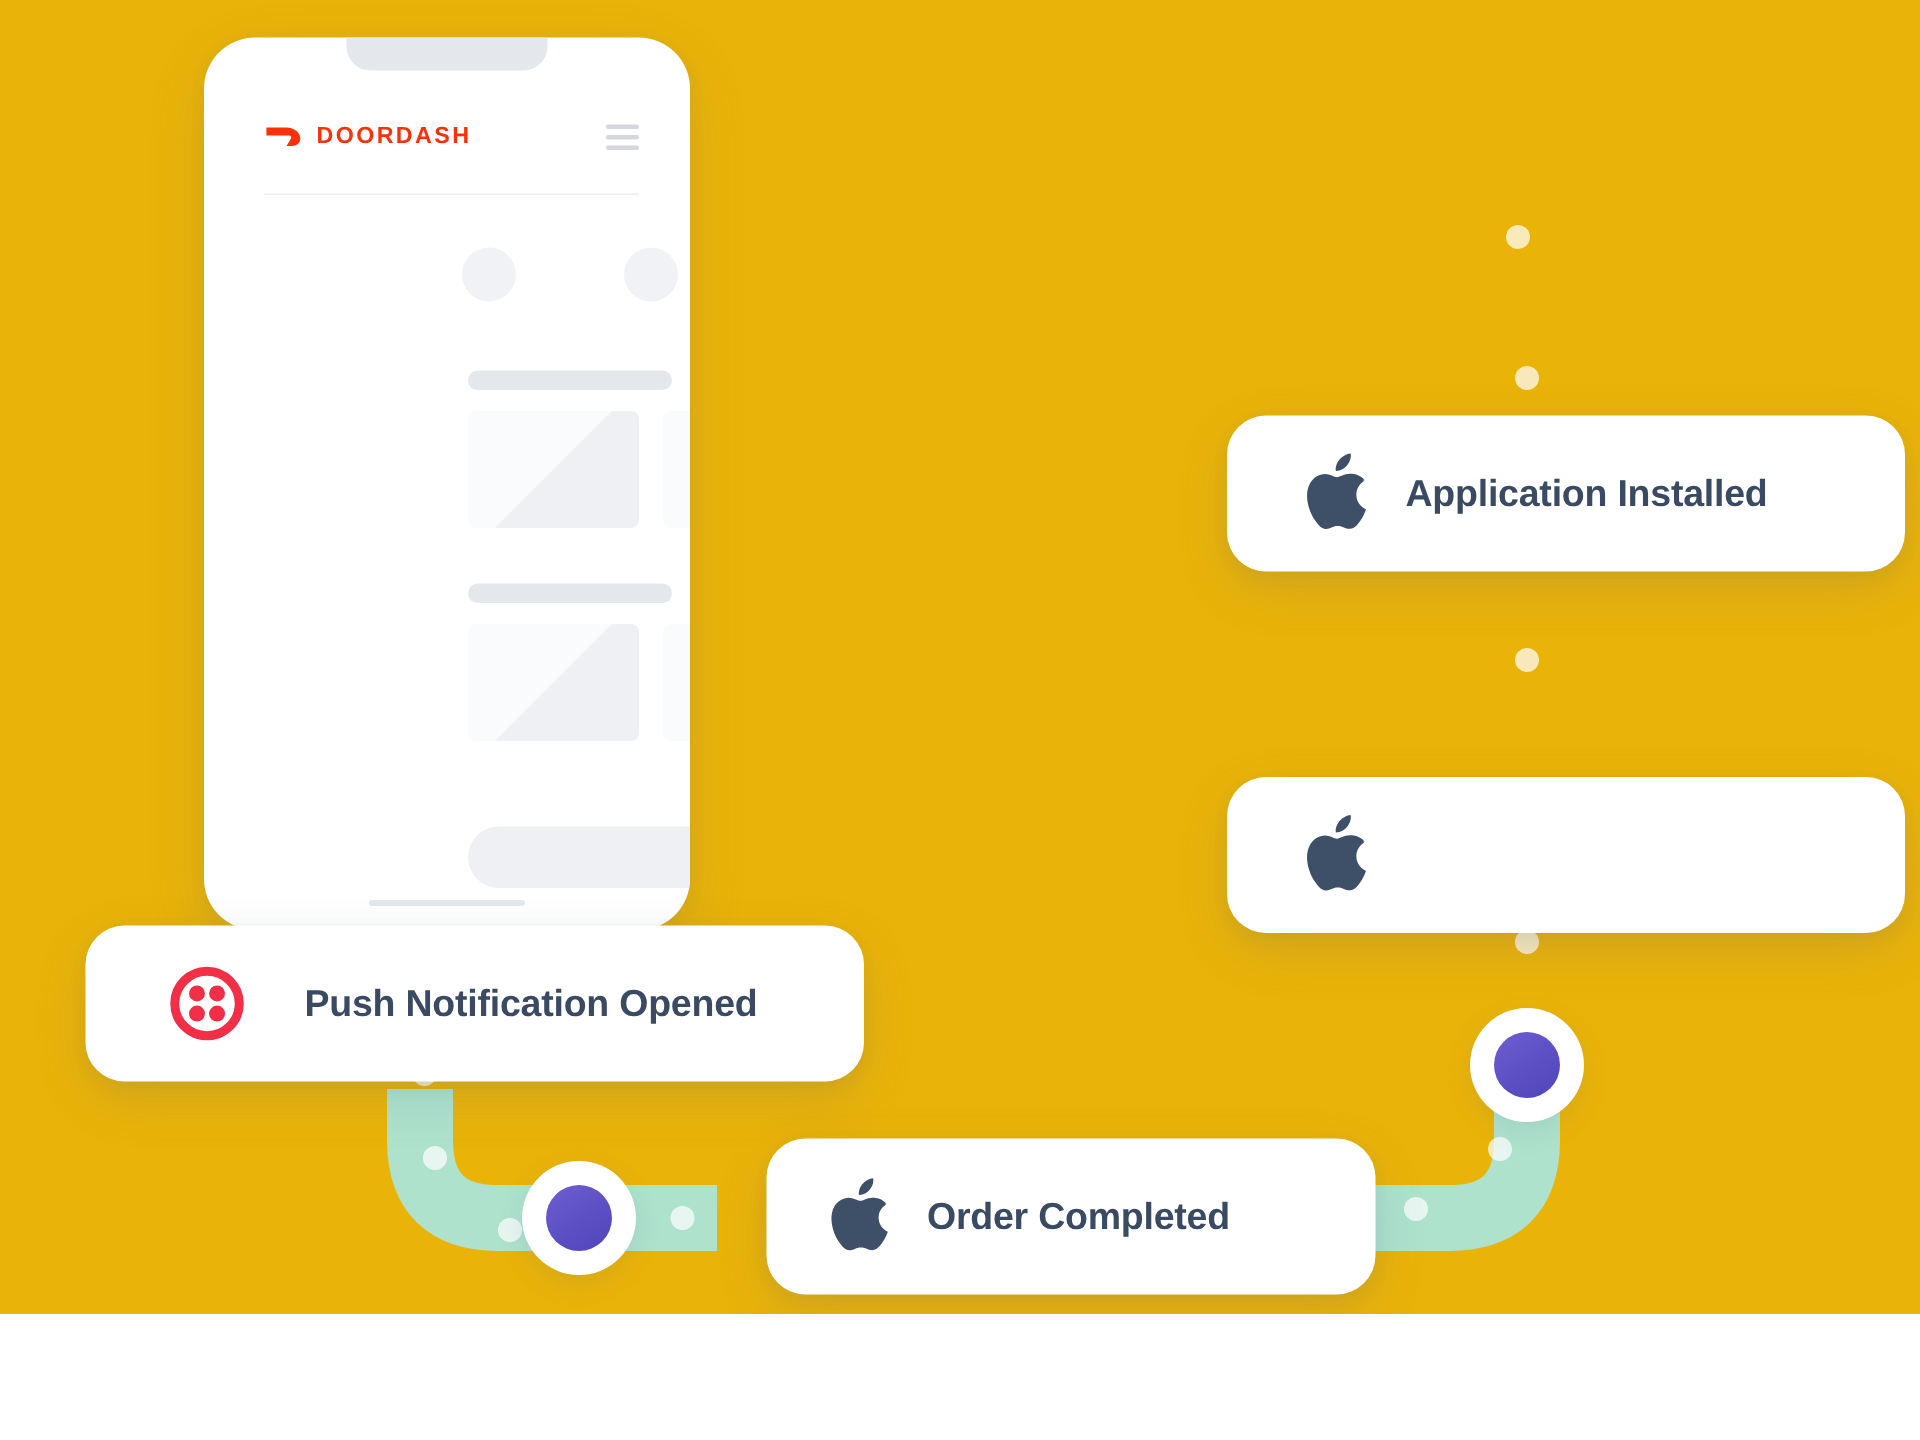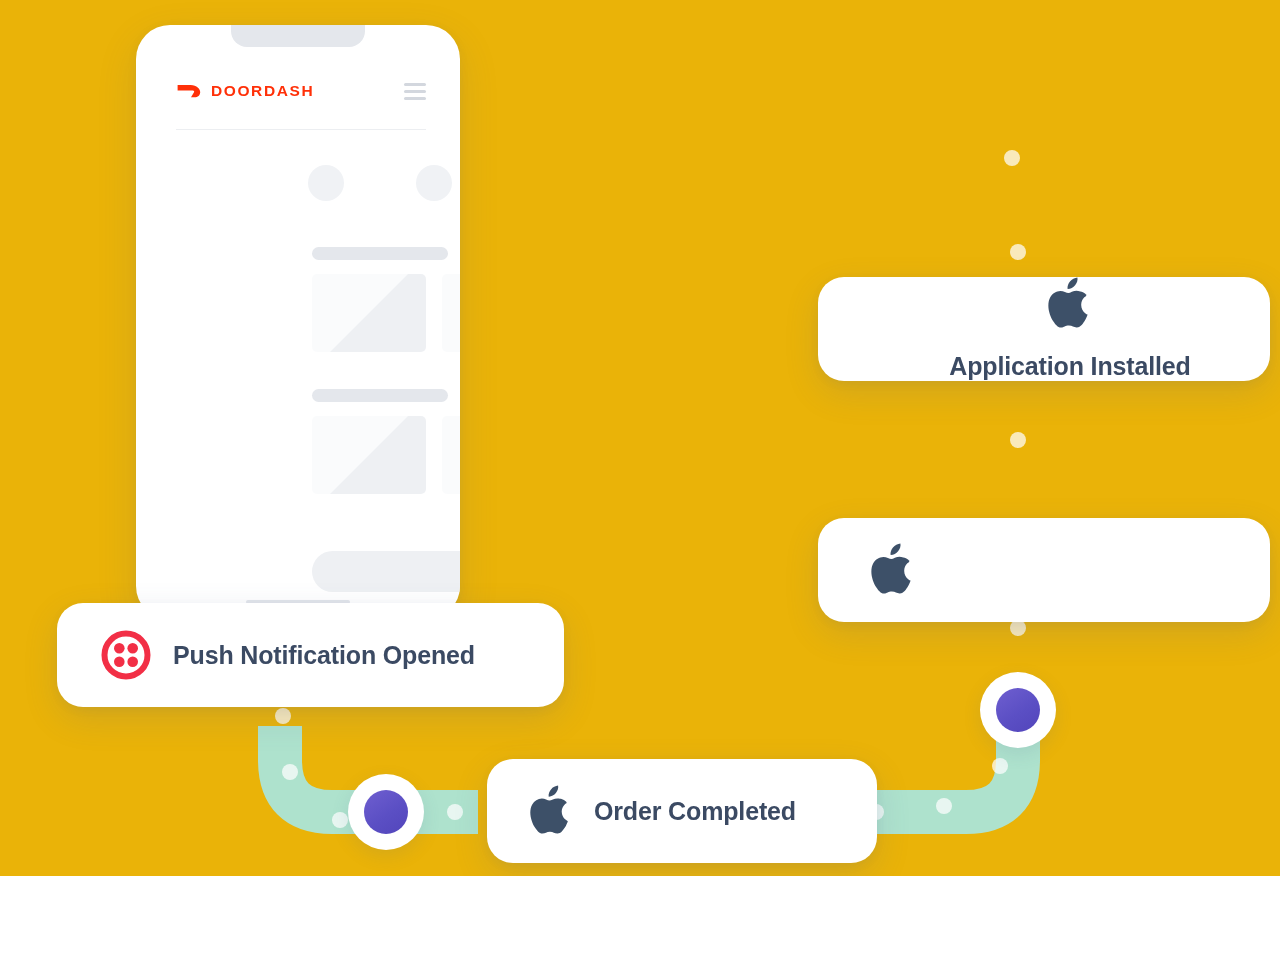--- a/index.html
+++ b/index.html
@@ -181,39 +181,38 @@
     align-items: center;
     justify-content: center;
     flex: 0 0 auto;
   }
 
   #card-app-installed {
     left: 818px;  top: 277px;
     width: 400px; height: 104px;
     padding: 0 0 0 52px;
     gap: 21px;
-    flex-direction: column;
   }
   #card-app-opened {
     left: 818px;  top: 518px;
     width: 400px; height: 104px;
     padding: 0 0 0 52px;
     gap: 21px;
   }
   #card-order-completed {
-    left: 487px;  top: 759px;
+    left: 511px;  top: 759px;
     width: 348px; height: 104px;
-    padding: 0 0 0 42px;
+    padding: 0 16px 0 42px;
     gap: 21px;
   }
   #card-push-notification {
-    left: 57px;   top: 603px;
+    left: 57px;   top: 617px;
     width: 463px; height: 104px;
-    padding: 0 0 0 44px;
-    gap: 22px;
+    padding: 0 0 0 56px;
+    gap: 40px;
   }
 
   
   .marker {
     position: absolute;
     width: 76px;
     height: 76px;
     border-radius: 50%;
     background: #ffffff;
     box-shadow: 0 6px 18px rgba(80, 100, 140, 0.13);

